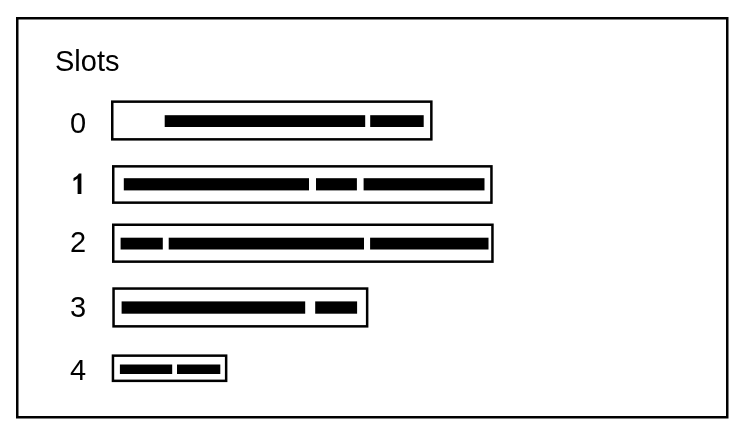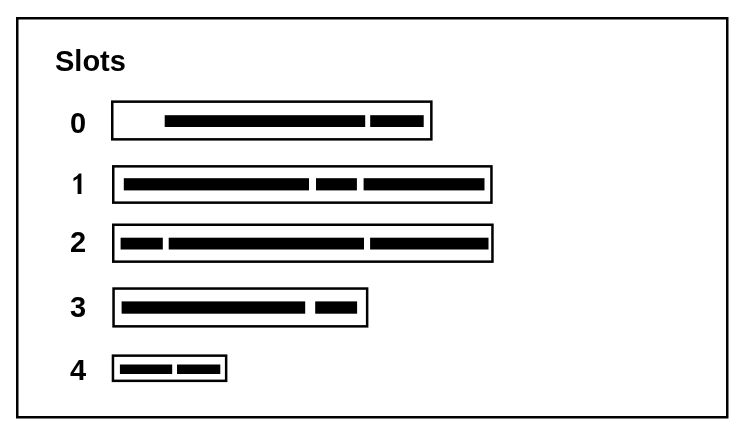--- a/index.html
+++ b/index.html
@@ -1,16 +1,16 @@
 <!DOCTYPE html>
 <html><head>
 <meta charset="utf-8">
 <style>
   html,body{margin:0;padding:0;background:#fff;}
-  .wrap{width:610px;height:426px;position:relative;font-family:"Liberation Sans",sans-serif;font-weight:bold;}
+  .wrap{width:610px;height:426px;position:relative;font-family:"Liberation Sans",sans-serif;}
   svg{display:block;}
 </style>
 </head>
 <body>
 <div class="wrap">
 <svg width="733" height="426" viewBox="0 0 733 426" xmlns="http://www.w3.org/2000/svg">
   <rect x="0" y="0" width="733" height="426" fill="#fff"></rect>
 
   <rect x="17.25" y="18.25" width="710" height="399" fill="none" stroke="#000" stroke-width="2.5"></rect>
 

